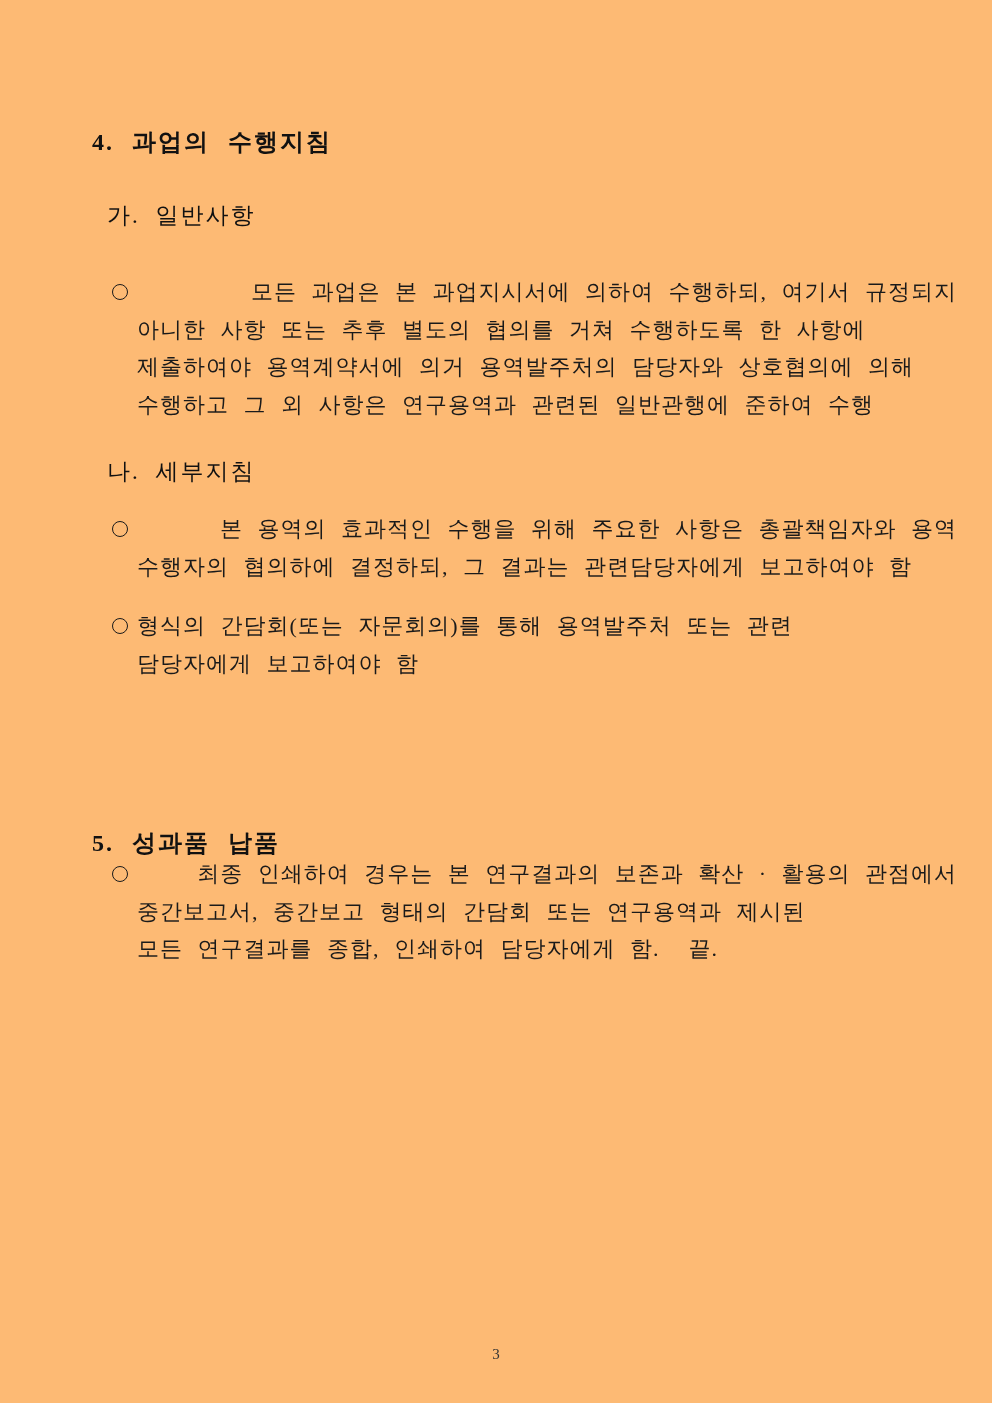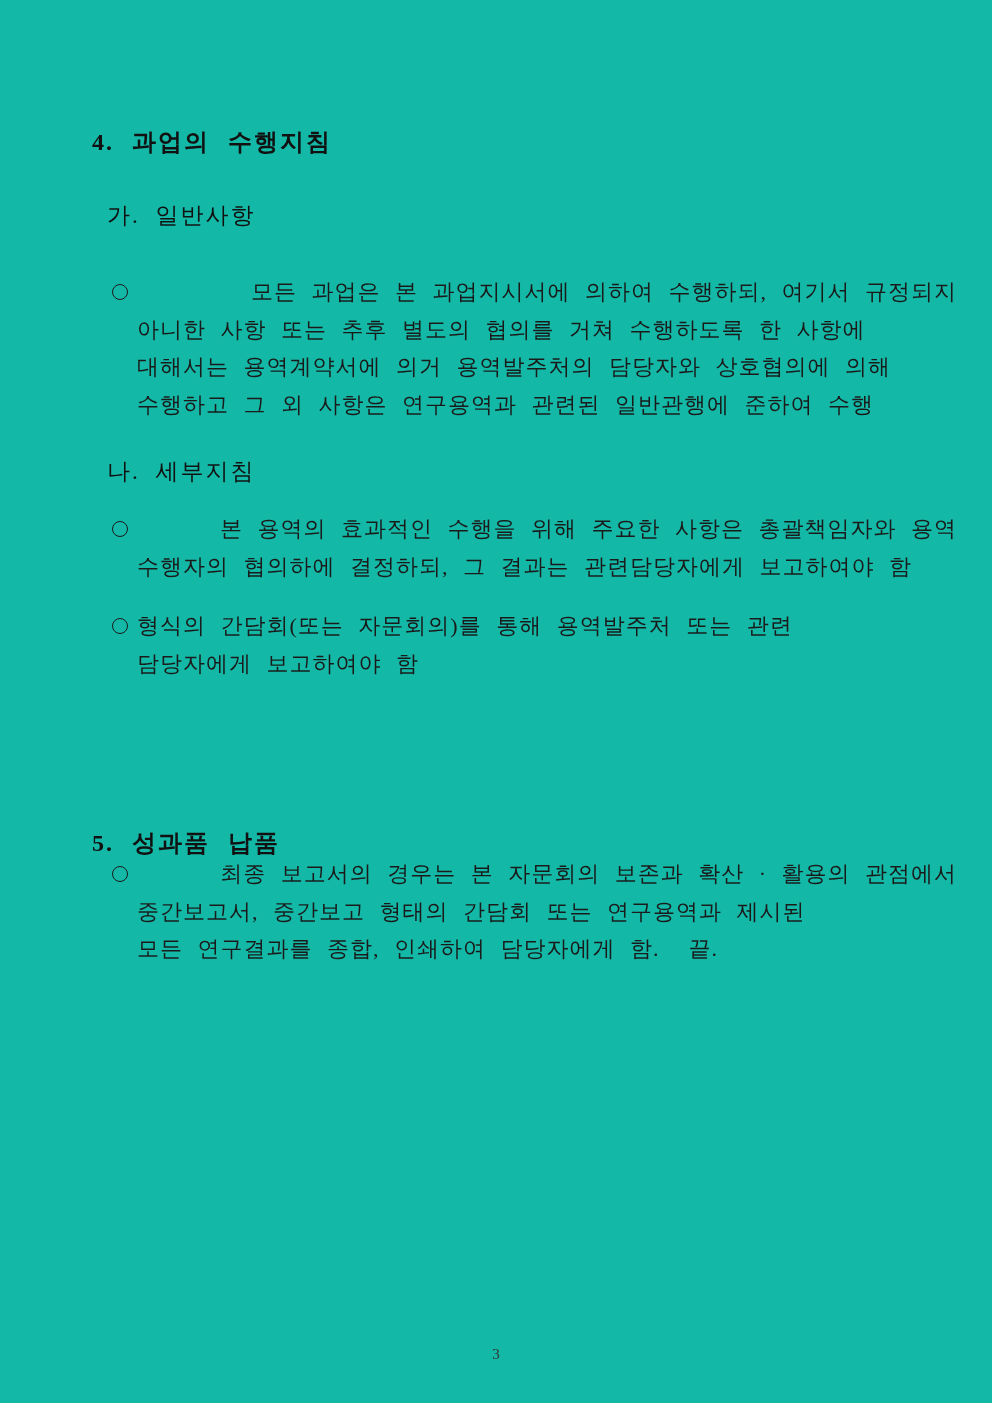--- a/index.html
+++ b/index.html
@@ -4,21 +4,21 @@
 <style>
   html, body {
     margin: 0;
     padding: 0;
     background: #ffffff;
   }
   .page {
     position: relative;
     width: 992px;
     height: 1403px;
-    background: #14b8a6;
+    background: #fdba74;
     font-family: "Liberation Serif", "DejaVu Serif", serif;
     color: #1a1a1a;
     overflow: hidden;
   }
   .abs { position: absolute; }
   .sec-heading {
     left: 92px;
     font-size: 24px;
     font-weight: bold;
     color: #111111;
@@ -75,21 +75,21 @@
 <div class="page">
 
   <div class="abs sec-heading" style="top:127px">4. 과업의 수행지침</div>
 
   <div class="abs sub-heading" style="top:201px">가. 일반사항</div>
 
   <div class="abs bullet-para" style="top:273px">
     <span class="circle-bullet"></span>
     <div class="line first">모든 과업은 본 과업지시서에 의하여 수행하되, 여기서 규정되지</div>
     <div class="line">아니한 사항 또는 추후 별도의 협의를 거쳐 수행하도록 한 사항에</div>
-    <div class="line">대해서는 용역계약서에 의거 용역발주처의 담당자와 상호협의에 의해</div>
+    <div class="line">제출하여야 용역계약서에 의거 용역발주처의 담당자와 상호협의에 의해</div>
     <div class="line">수행하고 그 외 사항은 연구용역과 관련된 일반관행에 준하여 수행</div>
   </div>
 
   <div class="abs sub-heading" style="top:457px">나. 세부지침</div>
 
   <div class="abs bullet-para" style="top:510px">
     <span class="circle-bullet"></span>
     <div class="line first">본 용역의 효과적인 수행을 위해 주요한 사항은 총괄책임자와 용역</div>
     <div class="line">수행자의 협의하에 결정하되, 그 결과는 관련담당자에게 보고하여야 함</div>
   </div>
@@ -97,20 +97,20 @@
   <div class="abs bullet-para" style="top:607px">
     <span class="circle-bullet"></span>
     <div class="line">형식의 간담회(또는 자문회의)를 통해 용역발주처 또는 관련</div>
     <div class="line">담당자에게 보고하여야 함</div>
   </div>
 
   <div class="abs sec-heading" style="top:828px">5. 성과품 납품</div>
 
   <div class="abs bullet-para" style="top:855px">
     <span class="circle-bullet"></span>
-    <div class="line first">최종 보고서의 경우는 본 자문회의 보존과 확산 · 활용의 관점에서</div>
+    <div class="line first">최종 인쇄하여 경우는 본 연구결과의 보존과 확산 · 활용의 관점에서</div>
     <div class="line">중간보고서, 중간보고 형태의 간담회 또는 연구용역과 제시된</div>
     <div class="line">모든 연구결과를 종합, 인쇄하여 담당자에게 함.  끝.</div>
   </div>
 
   <div class="abs page-footer" style="top:1346px">3</div>
 
 </div>
 
 </body></html>

